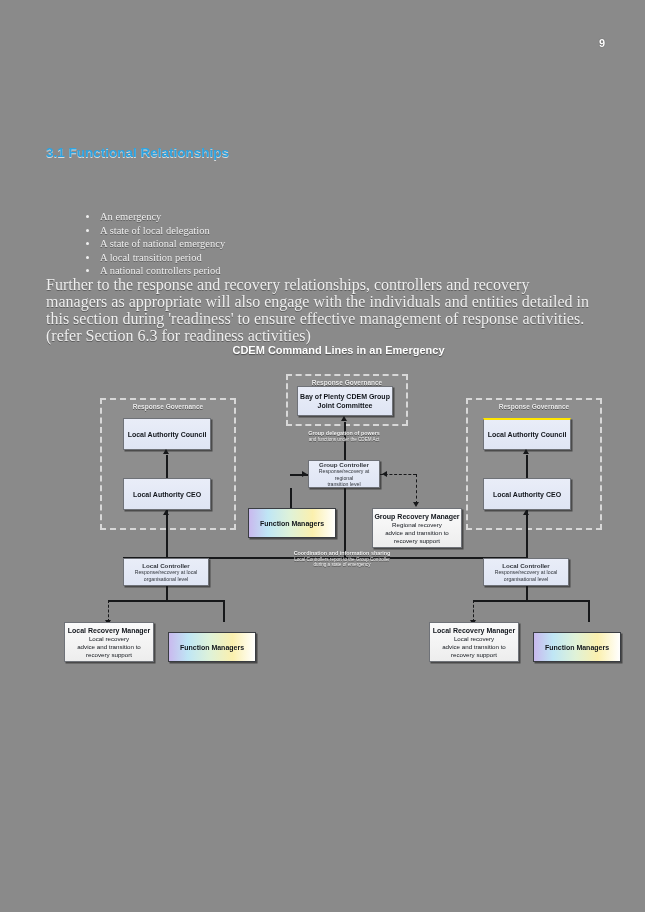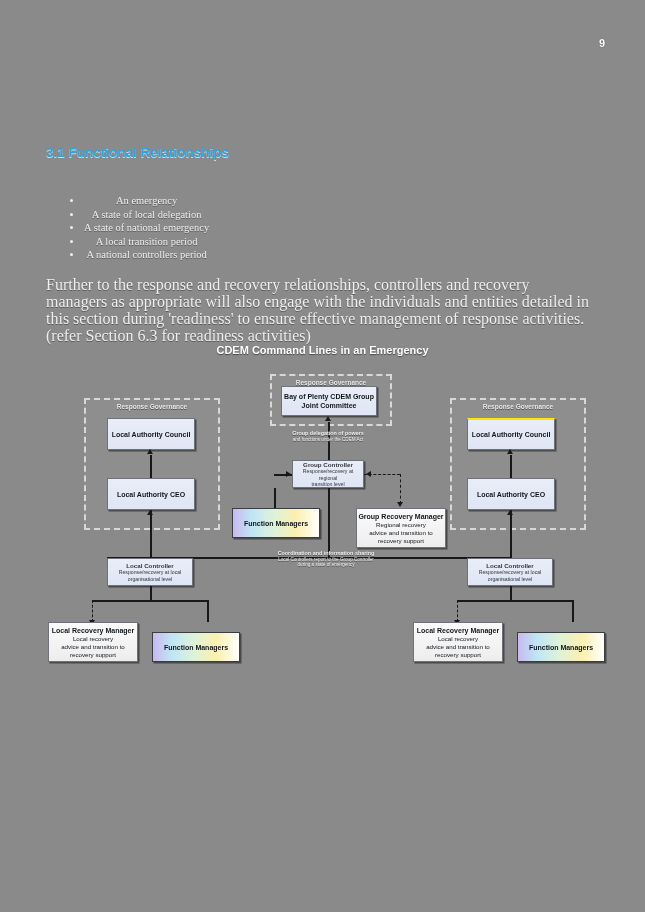--- a/index.html
+++ b/index.html
@@ -33,40 +33,39 @@
     font-family:"Liberation Sans", sans-serif;
     font-size:13.5px;font-weight:700;color:#2ea3e0;
     text-shadow:0 1px 0 #d9d9d9;
   }
   .intro{
     position:absolute;left:46px;top:180px;width:545px;
     font-size:10.5px;color:#efefef;line-height:12px;
     text-shadow:0 1px 0 #5a5a5a;
   }
   ul.bullets{
-    position:absolute;left:62px;top:194px;margin:0;padding:0 0 0 22px;
+    position:absolute;left:62px;top:194px;margin:16px;padding:0 0 0 22px;
     list-style:none;
-    text-align:center;
   }
   ul.bullets li{
     font-size:10.5px;color:#efefef;line-height:13.6px;
     position:relative;text-shadow:0 1px 0 #5a5a5a;
   }
   ul.bullets li:before{
     content:"";position:absolute;left:-14px;top:5px;
     width:3px;height:3px;border-radius:50%;background:#efefef;
   }
   .para2{
     position:absolute;left:46px;top:276px;width:548px;
     font-size:16px;color:#efefef;line-height:17px;
     text-shadow:0 1px 0 #5a5a5a;
   }
 
   
-  .diagram{position:absolute;left:0;top:330px;width:588px;height:370px;}
+  .diagram{position:absolute;left:16px;top:330px;width:588px;height:370px;}
   .dg-title{
     position:absolute;left:0;top:14px;width:645px;text-align:center;
     font-family:"Liberation Sans", sans-serif;
     font-size:11px;font-weight:700;color:#ffffff;
     text-shadow:0 1px 1px #4a4a4a;
   }
 
   .gov-group{
     position:absolute;
     border:2px dashed #d8d8d8;

